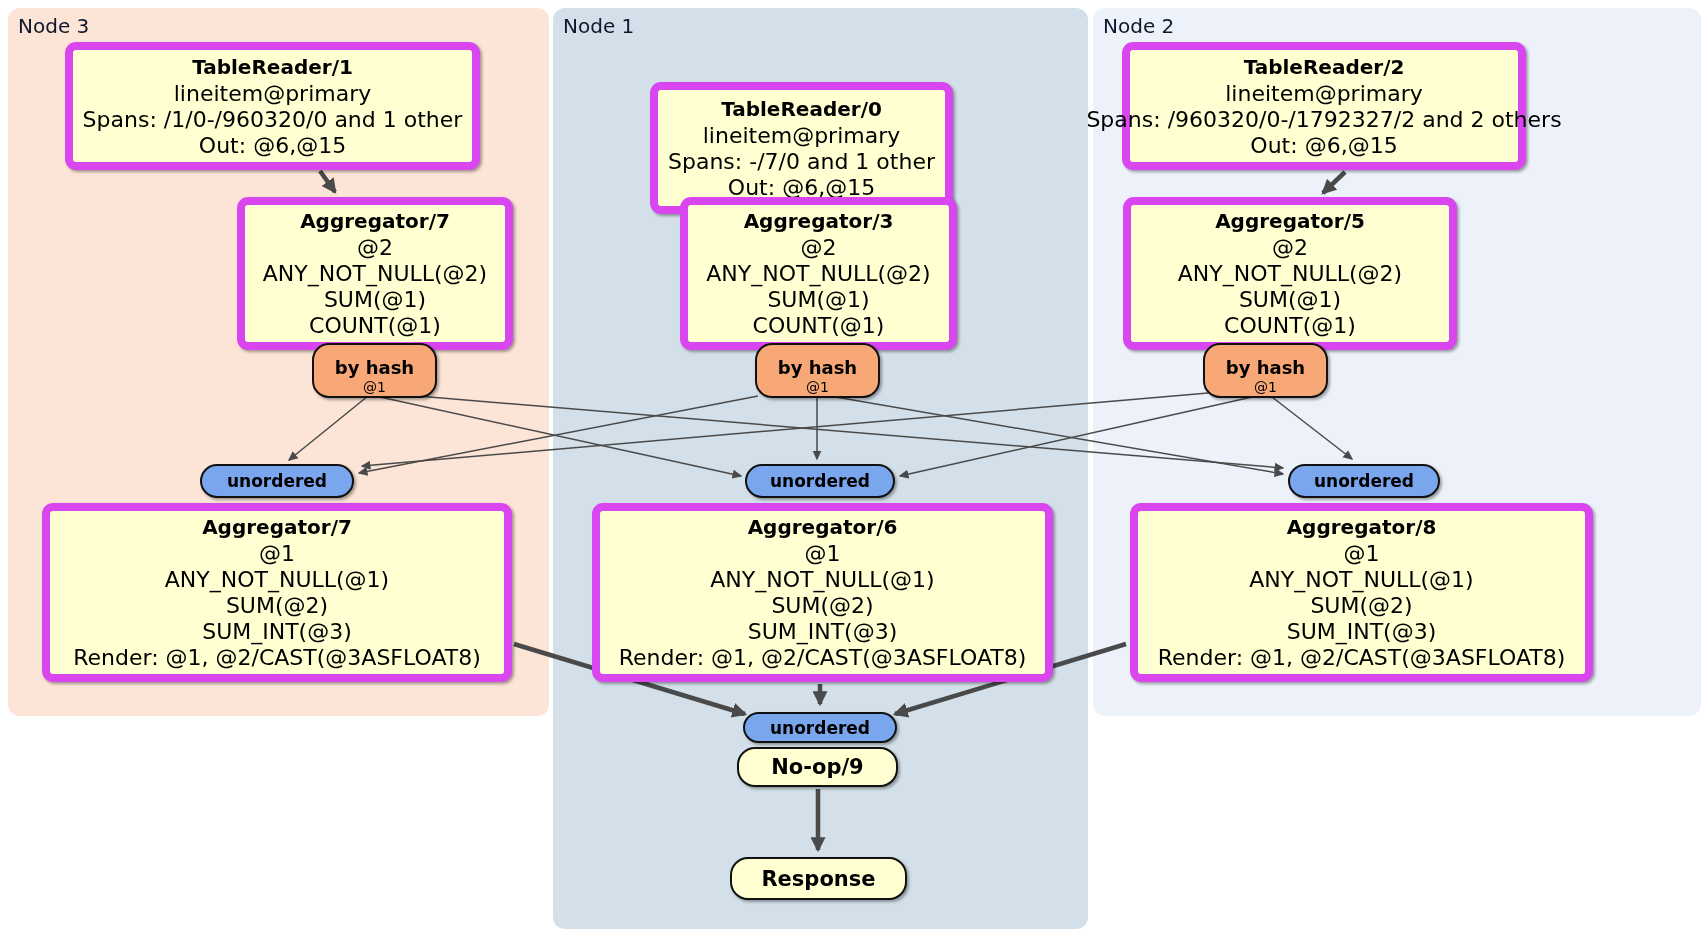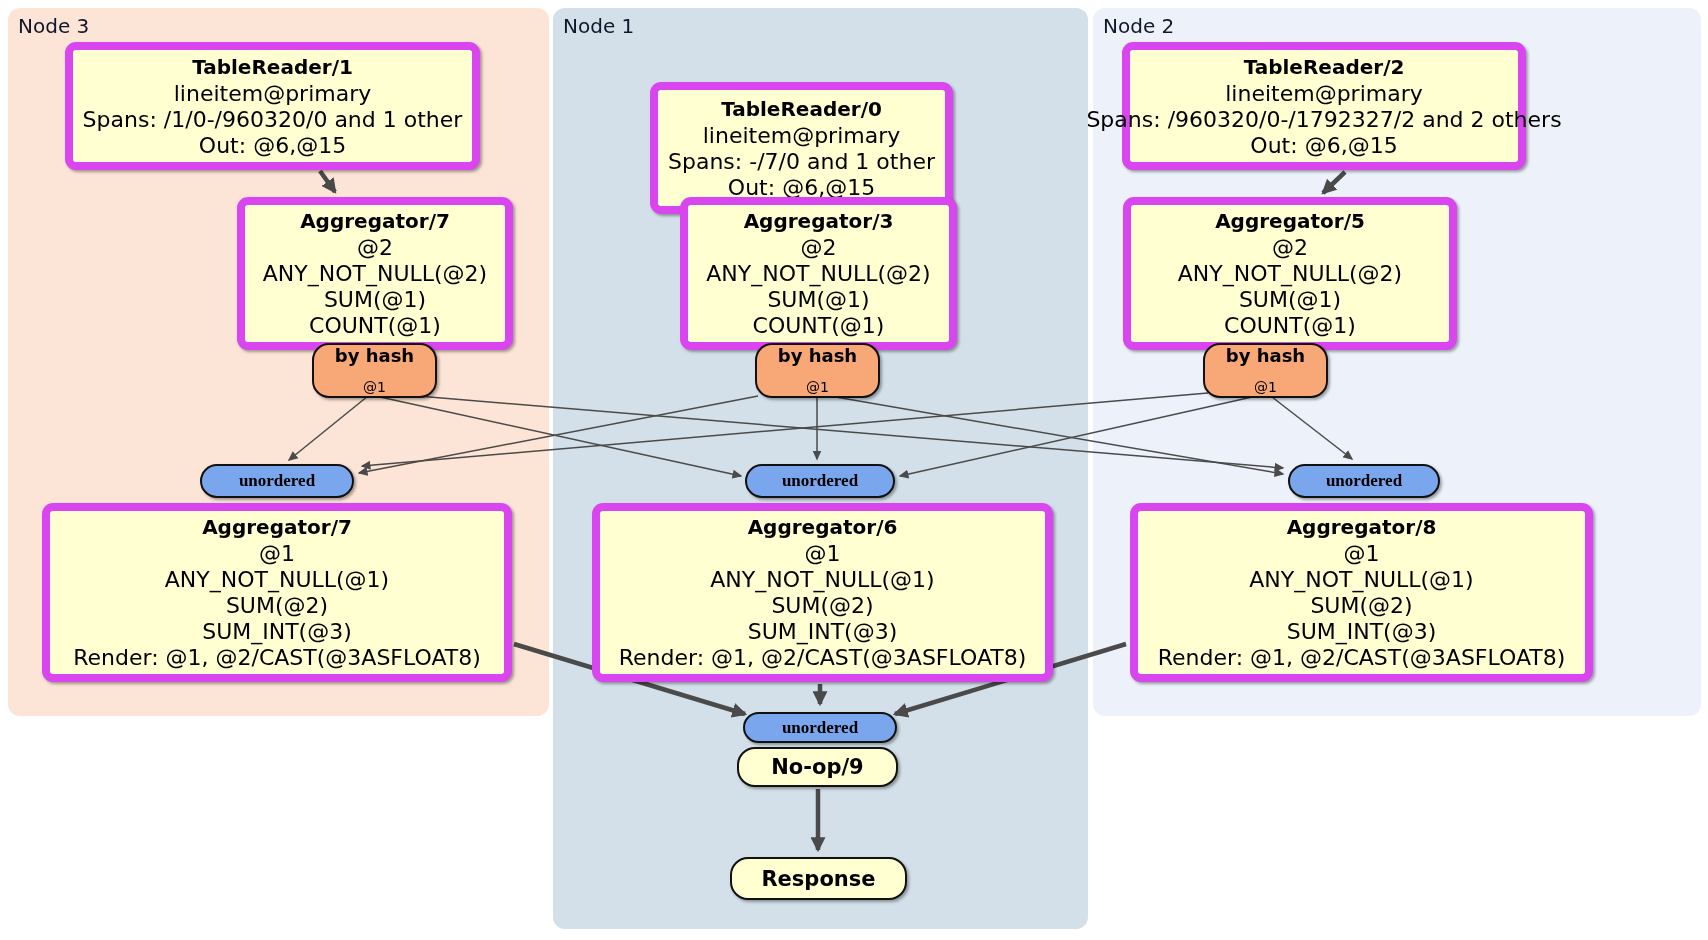--- a/index.html
+++ b/index.html
@@ -17,30 +17,30 @@
     position:absolute;z-index:10;background:#ffffd2;border:8px solid #d946ef;
     border-radius:11px;box-shadow:2px 2px 3px rgba(0,0,0,0.35);
     display:flex;flex-direction:column;justify-content:center;align-items:center;
     padding:4px 6px;box-sizing:border-box;text-align:center;
   }
   .ptitle{font-size:20px;font-weight:bold;line-height:27px;white-space:nowrap;}
   .pline{font-size:22px;line-height:26px;white-space:nowrap;}
   .router{
     position:absolute;z-index:12;background:#f8a877;border:2px solid #111;
     border-radius:17px;box-shadow:2px 2px 3px rgba(0,0,0,0.35);
-    display:flex;flex-direction:column;justify-content:space-between;align-items:center;
+    display:flex;flex-direction:column;justify-content:flex-end;align-items:center;
     box-sizing:border-box;text-align:center;
   }
   .router-label{font-size:18px;font-weight:bold;line-height:22px;}
   .router-detail{font-size:14px;line-height:17px;}
   .sync{
     position:absolute;z-index:10;background:#7aa6ee;border:2px solid #111;
     border-radius:17px;box-shadow:2px 2px 3px rgba(0,0,0,0.35);
     display:flex;justify-content:center;align-items:center;
-    box-sizing:border-box;font-size:17px;font-weight:bold;font-family:Liberation Serif, serif;
+    box-sizing:border-box;font-size:17px;font-weight:bold;
   }
   .termbox{
     position:absolute;z-index:10;background:#ffffd2;border:2px solid #111;
     border-radius:18px;box-shadow:2px 2px 3px rgba(0,0,0,0.35);
     display:flex;justify-content:center;align-items:center;
     box-sizing:border-box;font-size:21px;font-weight:bold;
   }
 </style>
 </head>
 <body>

